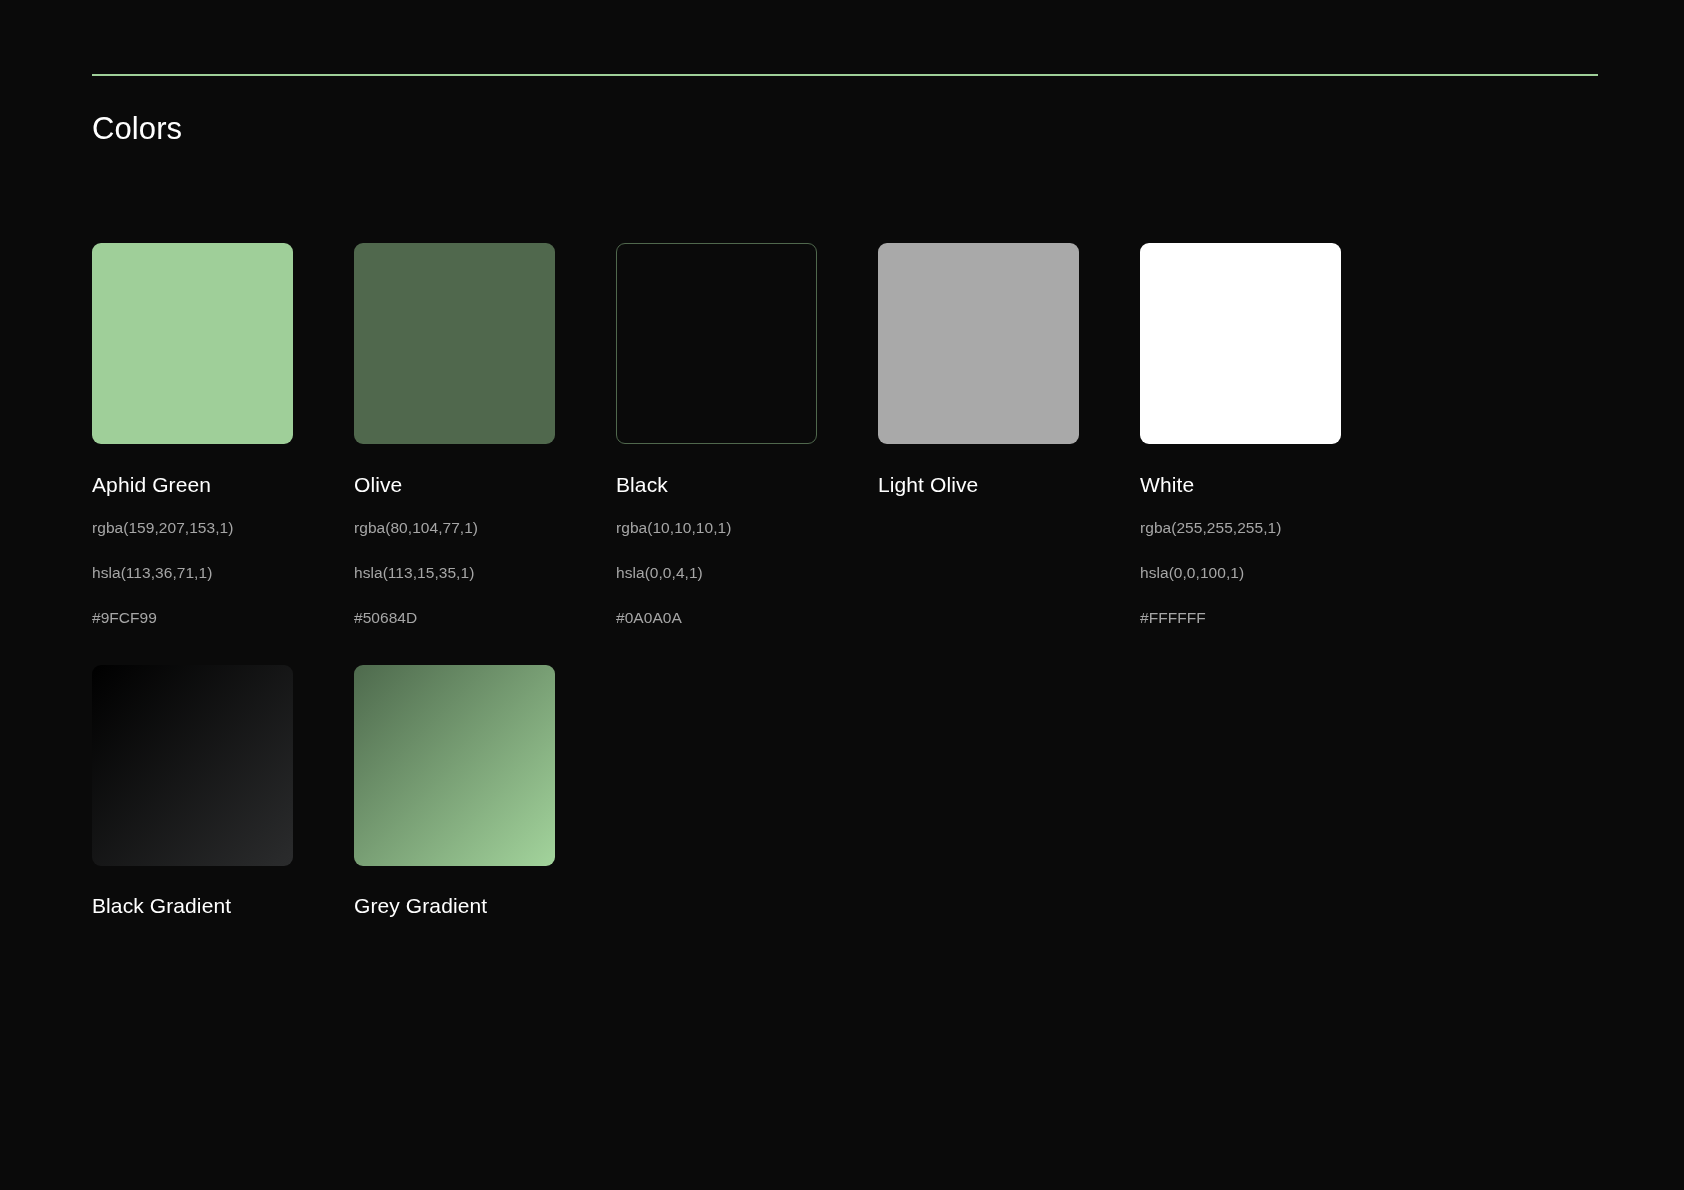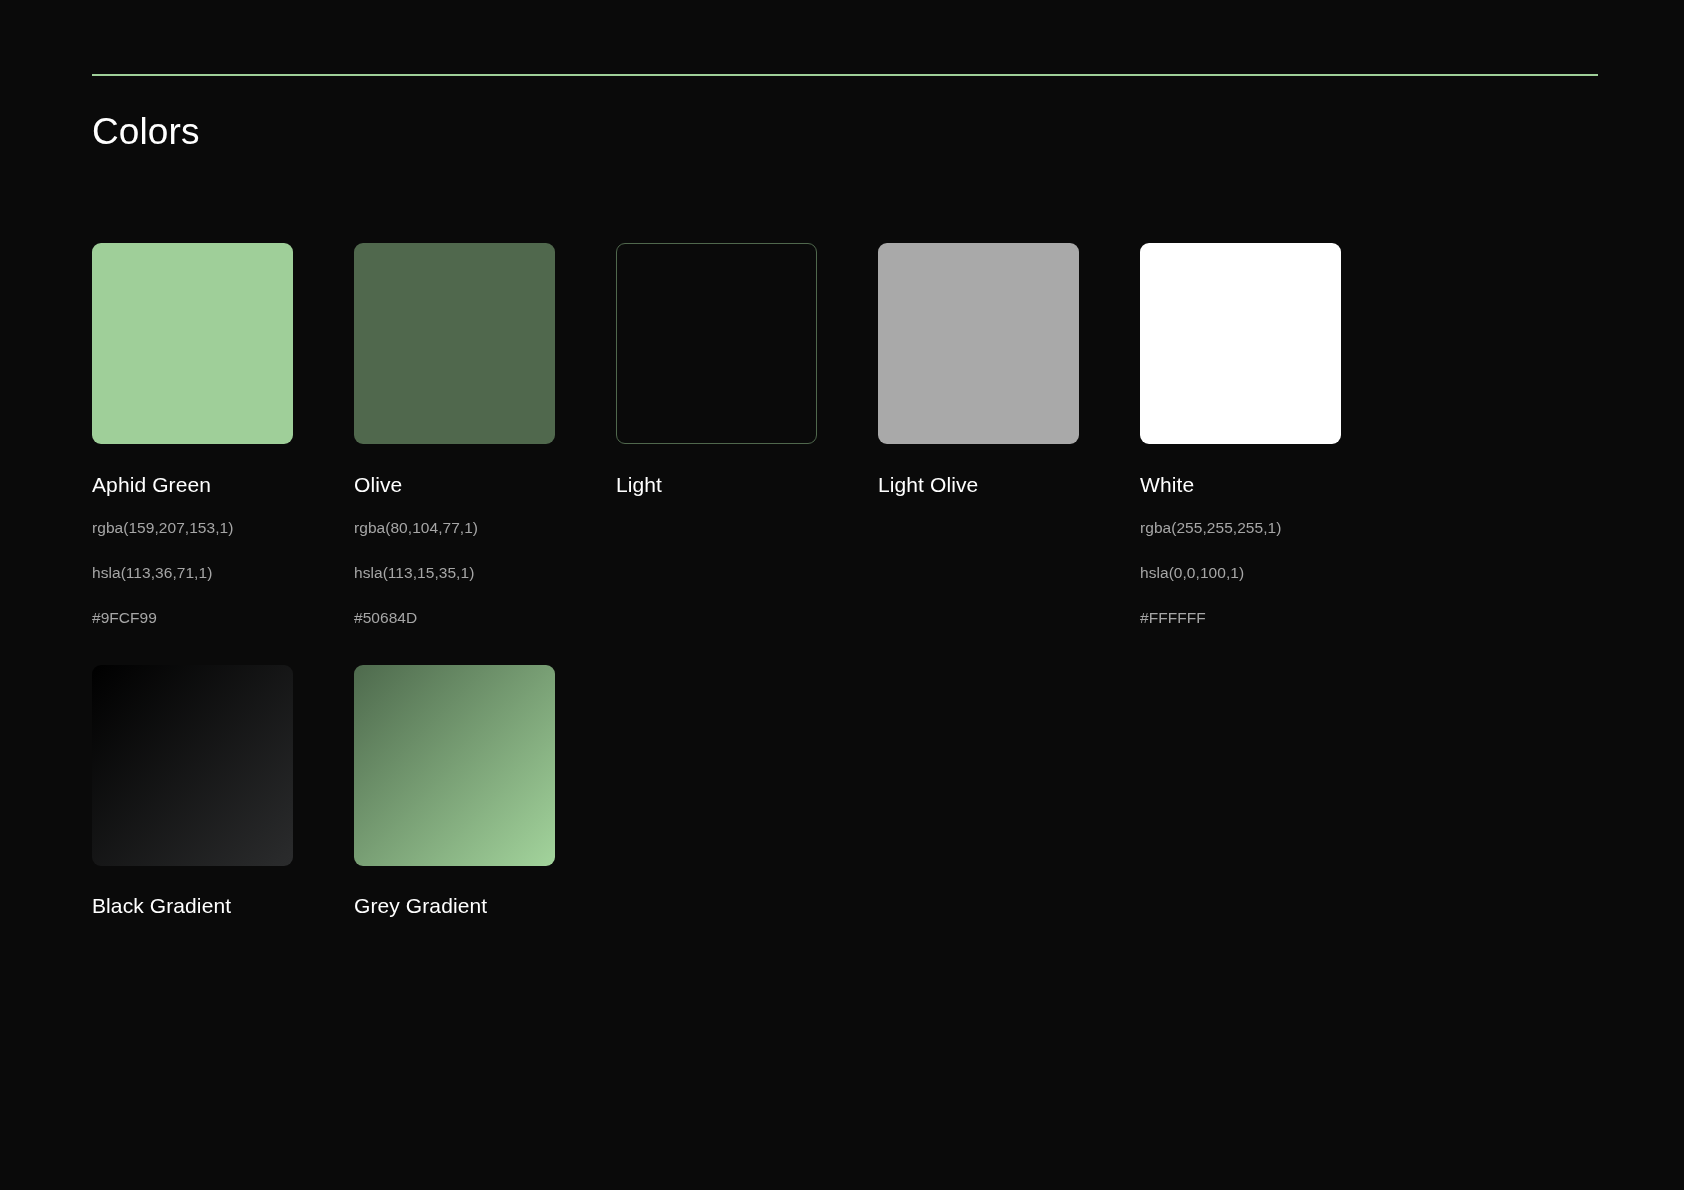--- a/index.html
+++ b/index.html
@@ -30,21 +30,21 @@
     width: 1506px;
     height: 2px;
     background: #9FCF99;
   }
 
   
   .section-title {
     position: absolute;
     left: 92px;
     top: 110px;
-    font-size: 37px;
+    font-size: 31px;
     font-weight: 400;
     color: #FFFFFF;
     letter-spacing: 0.1px;
     line-height: 1.2;
   }
 
   
   .grid {
     position: absolute;
     left: 92px;
@@ -138,21 +138,26 @@
       <div class="swatch-name">Olive</div>
       <div class="swatch-values">
         <div>rgba(80,104,77,1)</div>
         <div>hsla(113,15,35,1)</div>
         <div>#50684D</div>
       </div>
     </div>
 
     <div class="swatch-cell">
       <div class="swatch-chip bordered" id="chip-2" style="background: rgb(10, 10, 10); border-color: rgb(80, 104, 77);"></div>
-      <div class="swatch-name">Light</div>
+      <div class="swatch-name">Black</div>
+      <div class="swatch-values">
+        <div>rgba(10,10,10,1)</div>
+        <div>hsla(0,0,4,1)</div>
+        <div>#0A0A0A</div>
+      </div>
     </div>
 
 
     <div class="swatch-cell">
       <div class="swatch-chip" id="chip-4" style="background: rgb(169, 169, 169);"></div>
       <div class="swatch-name">Light Olive</div>
     </div>
 
     <div class="swatch-cell">
       <div class="swatch-chip" id="chip-5" style="background: rgb(255, 255, 255);"></div>

